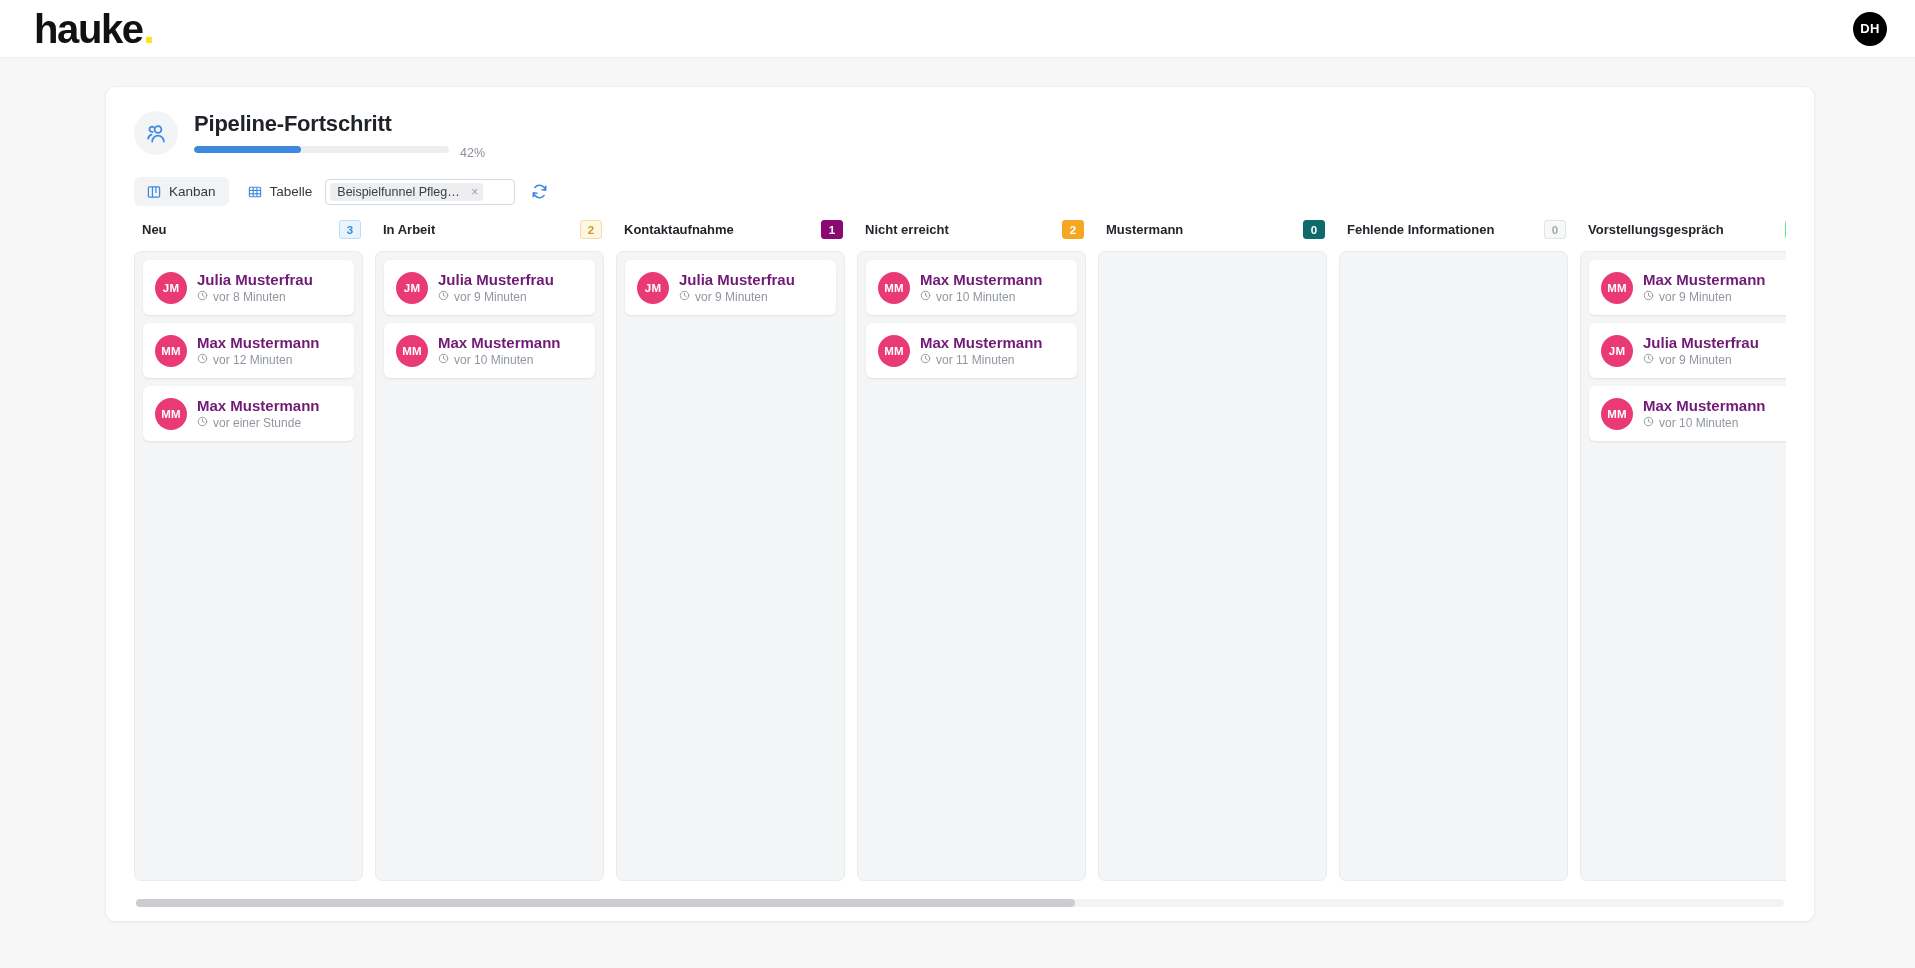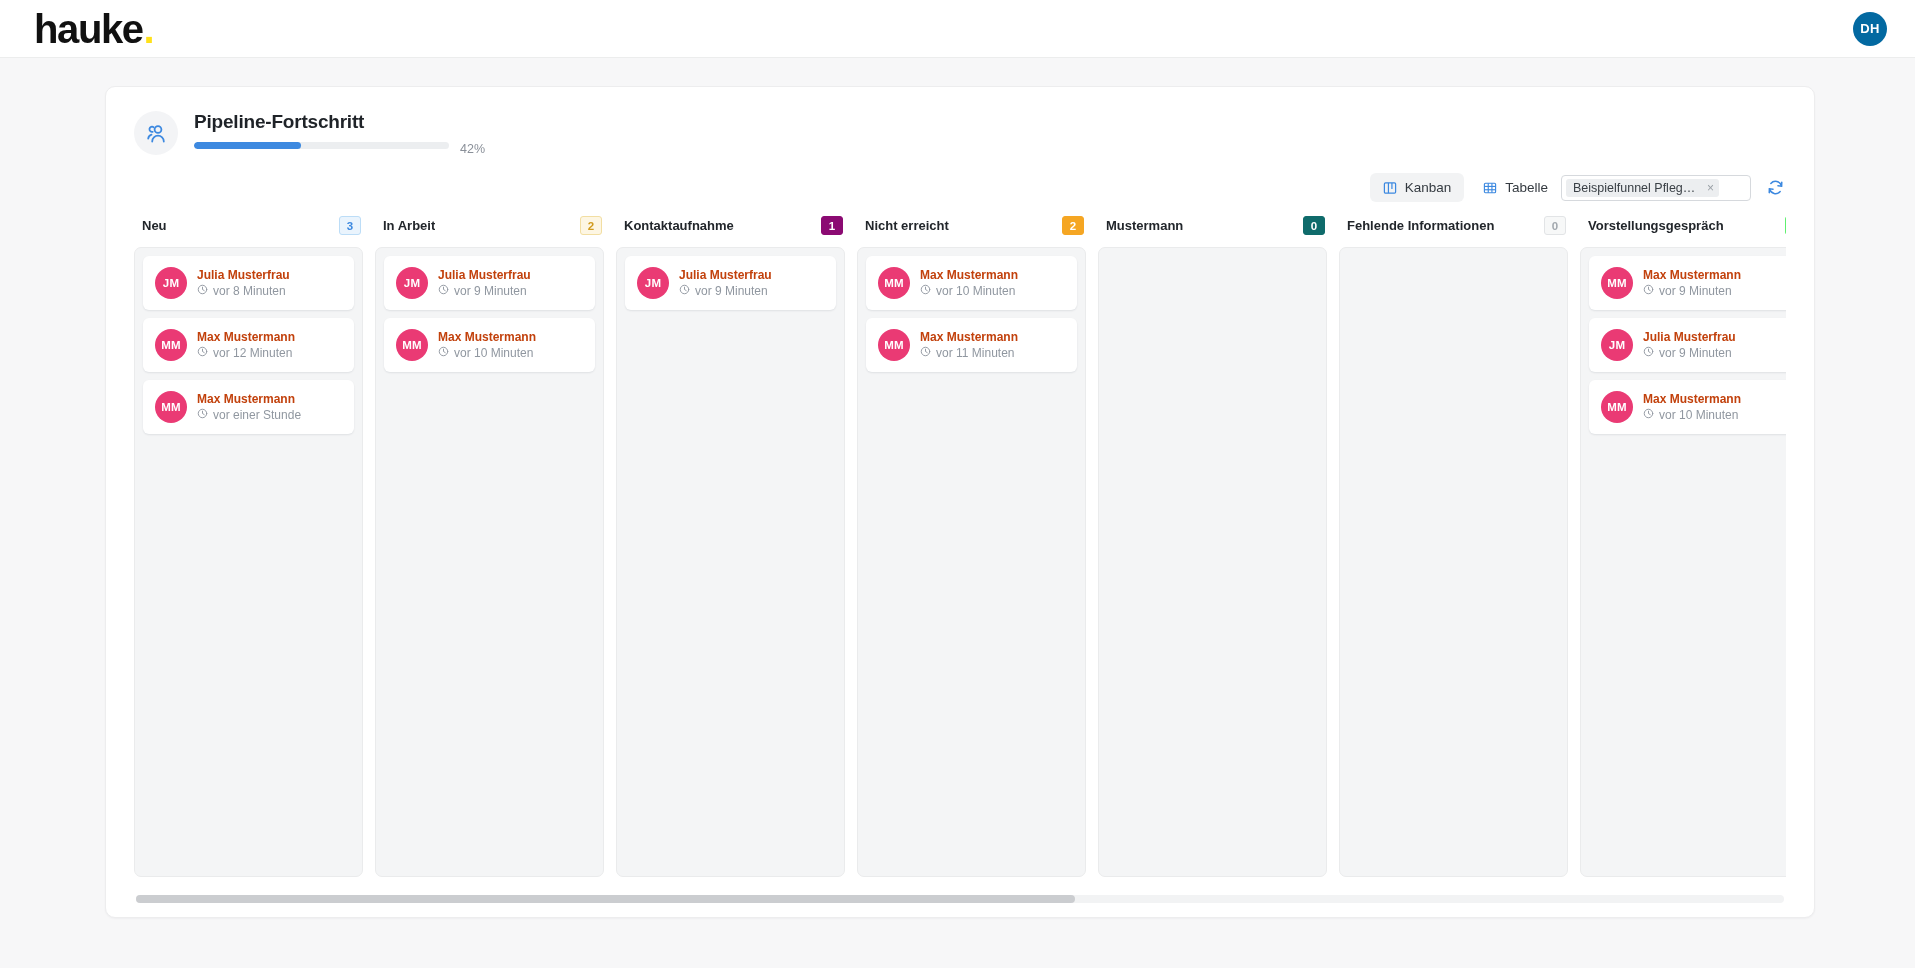--- a/index.html
+++ b/index.html
@@ -36,21 +36,21 @@
   .logo-dot {
     color: #ffe11a;
     font-size: 40px;
     font-weight: 700;
     margin-left: 1px;
   }
   .avatar-user {
     width: 34px;
     height: 34px;
     border-radius: 50%;
-    background: #0369a1;
+    background: #000000;
     color: #ffffff;
     font-size: 13px;
     font-weight: 600;
     display: flex;
     align-items: center;
     justify-content: center;
     letter-spacing: .4px;
     cursor: pointer;
   }
 
@@ -76,21 +76,21 @@
     border-radius: 50%;
     background: #f3f4f6;
     display: flex;
     align-items: center;
     justify-content: center;
     flex: 0 0 auto;
     margin-top: 2px;
   }
   .head-texts { padding-top: 2px; }
   .panel-title {
-    font-size: 19px;
+    font-size: 22px;
     font-weight: 700;
     color: #1f2328;
     letter-spacing: -.2px;
     margin-bottom: 9px;
   }
   .progress-row {
     display: flex;
     align-items: flex-start;
     gap: 11px;
   }
@@ -108,21 +108,21 @@
   }
   .progress-label {
     font-size: 12.5px;
     color: #8a9099;
   }
 
   
   .controls-row {
     display: flex;
     align-items: center;
-    justify-content: flex-end;
+    justify-content: flex-start;
     margin-top: 17px;
   }
   .tabs { display: flex; gap: 6px; }
   .tab {
     display: flex;
     align-items: center;
     gap: 8px;
     font-size: 13.5px;
     color: #343a40;
     padding: 7px 13px;
@@ -250,23 +250,23 @@
     font-size: 11.5px;
     font-weight: 600;
     display: flex;
     align-items: center;
     justify-content: center;
     flex: 0 0 auto;
     letter-spacing: .2px;
   }
   .card-texts { min-width: 0; }
   .card-name {
-    font-size: 12px;
+    font-size: 15px;
     font-weight: 700;
-    color: #c2410c;
+    color: #701a75;
     white-space: nowrap;
     overflow: hidden;
     text-overflow: ellipsis;
     margin-bottom: 2px;
   }
   .card-time {
     display: flex;
     gap: 5px;
     font-size: 12px;
     color: #9097a0;

